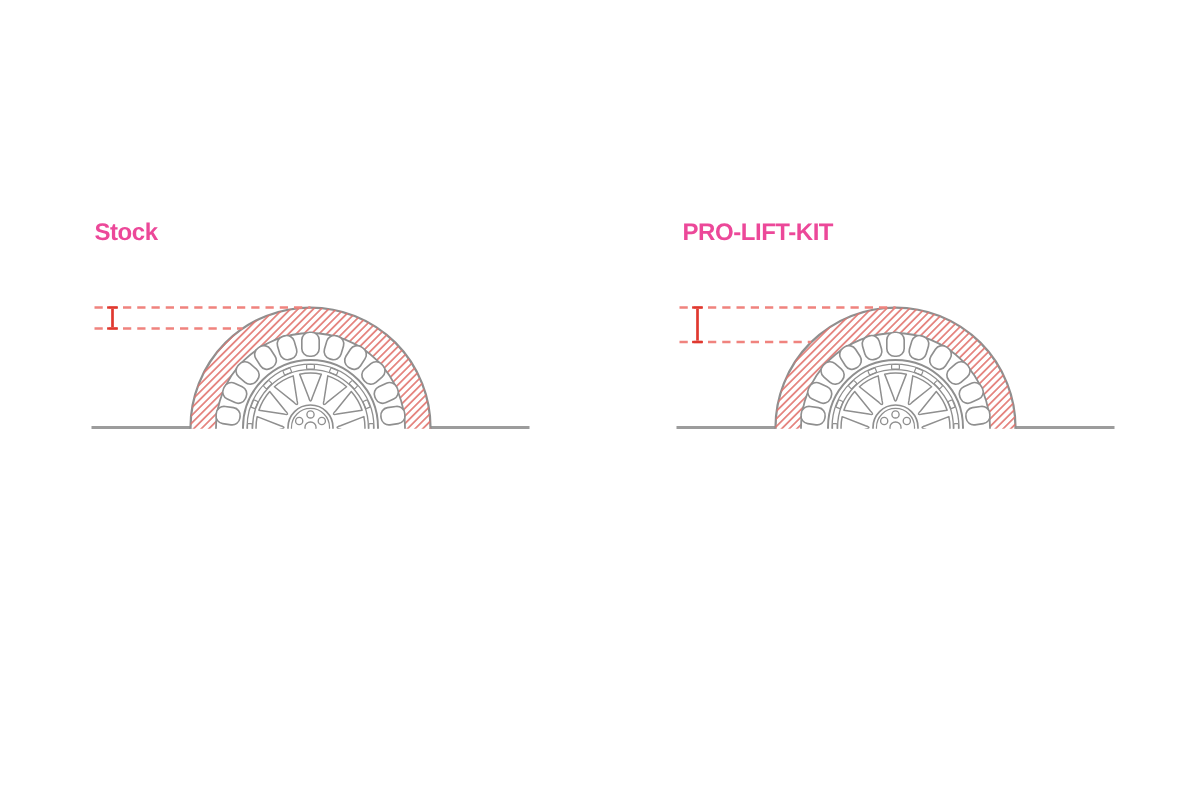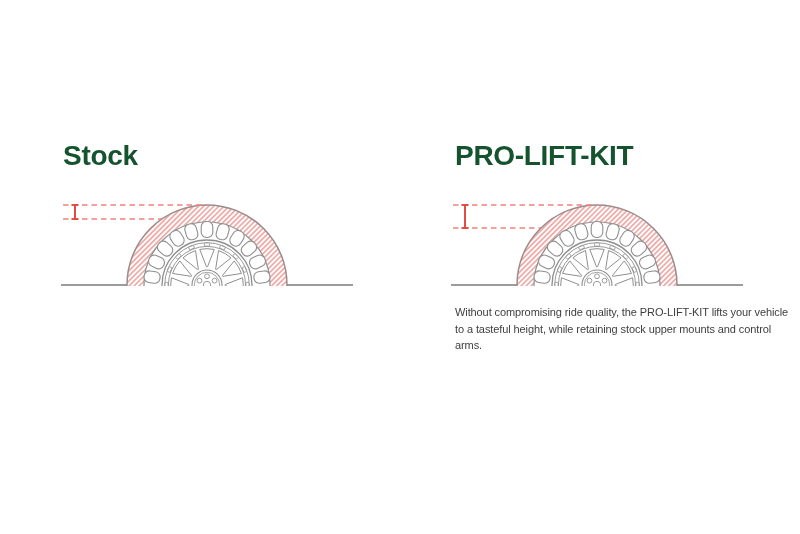--- a/index.html
+++ b/index.html
@@ -5,21 +5,21 @@
   html,body{margin:0;padding:0;background:#fff;}
   #screen{
     position:relative;width:800px;height:534px;background:#ffffff;
     overflow:hidden;font-family:"Liberation Sans",sans-serif;
   }
   .panel{position:absolute;top:0;height:534px;width:340px;}
   #panel-stock{left:63px;}
   #panel-pro{left:455px;}
   .heading{
     position:absolute;top:144px;left:0;
-    font-size:28px;font-weight:700;color:#14532d;letter-spacing:-0.3px;
+    font-size:16px;font-weight:700;color:#ec4899;letter-spacing:-0.3px;
     line-height:24px;white-space:pre;
   }
   .description{
     position:absolute;top:304px;left:0;width:340px;
     font-size:11px;line-height:16.5px;color:#3e3e40;letter-spacing:-0.1px;
     white-space:pre;
   }
   #diagram{position:absolute;left:0;top:0;}
 </style>
 </head>
@@ -345,18 +345,15 @@
         </g>
       </g>
     </svg>
 
   <div class="panel" id="panel-stock">
     <div class="heading">Stock</div>
   </div>
 
   <div class="panel" id="panel-pro">
     <div class="heading">PRO-LIFT-KIT</div>
-    <div class="description">Without compromising ride quality, the PRO-LIFT-KIT lifts your vehicle
-to a tasteful height, while retaining stock upper mounts and control
-arms.</div>
   </div>
 
 </div>
 
 </body></html>

